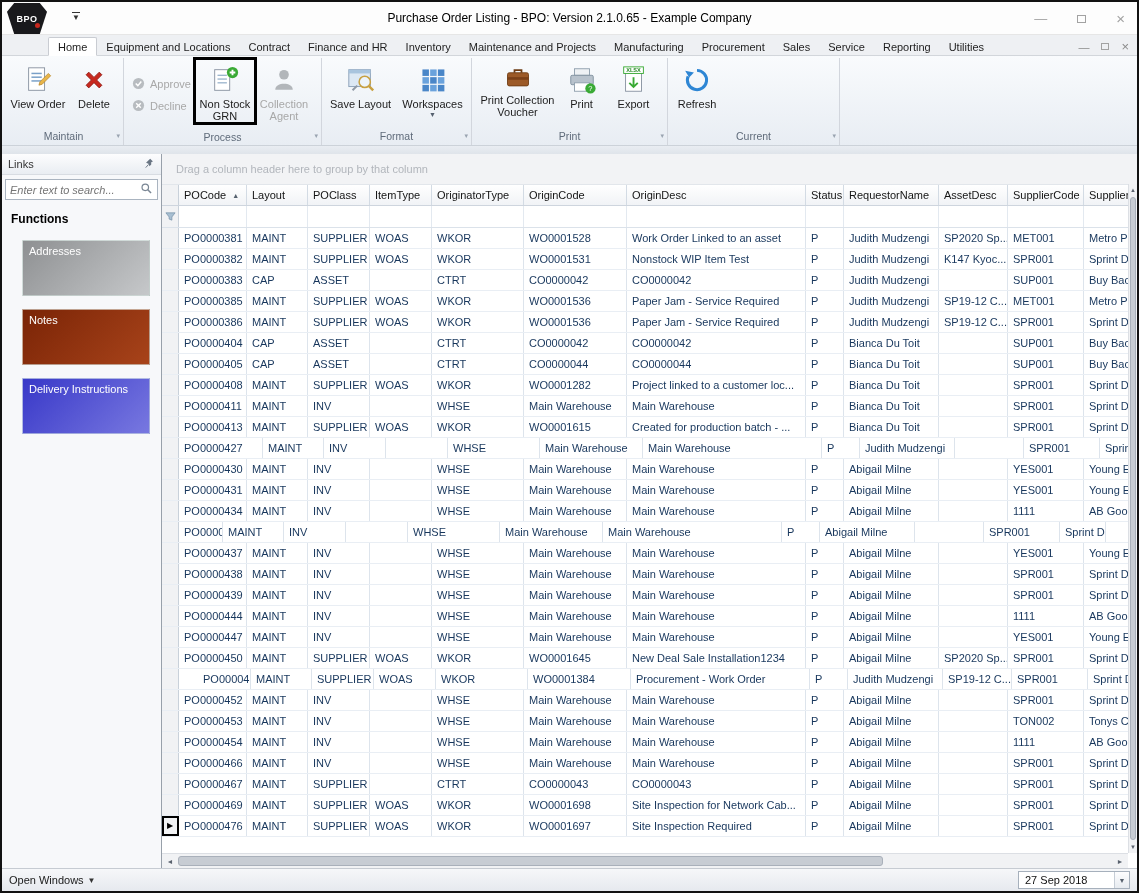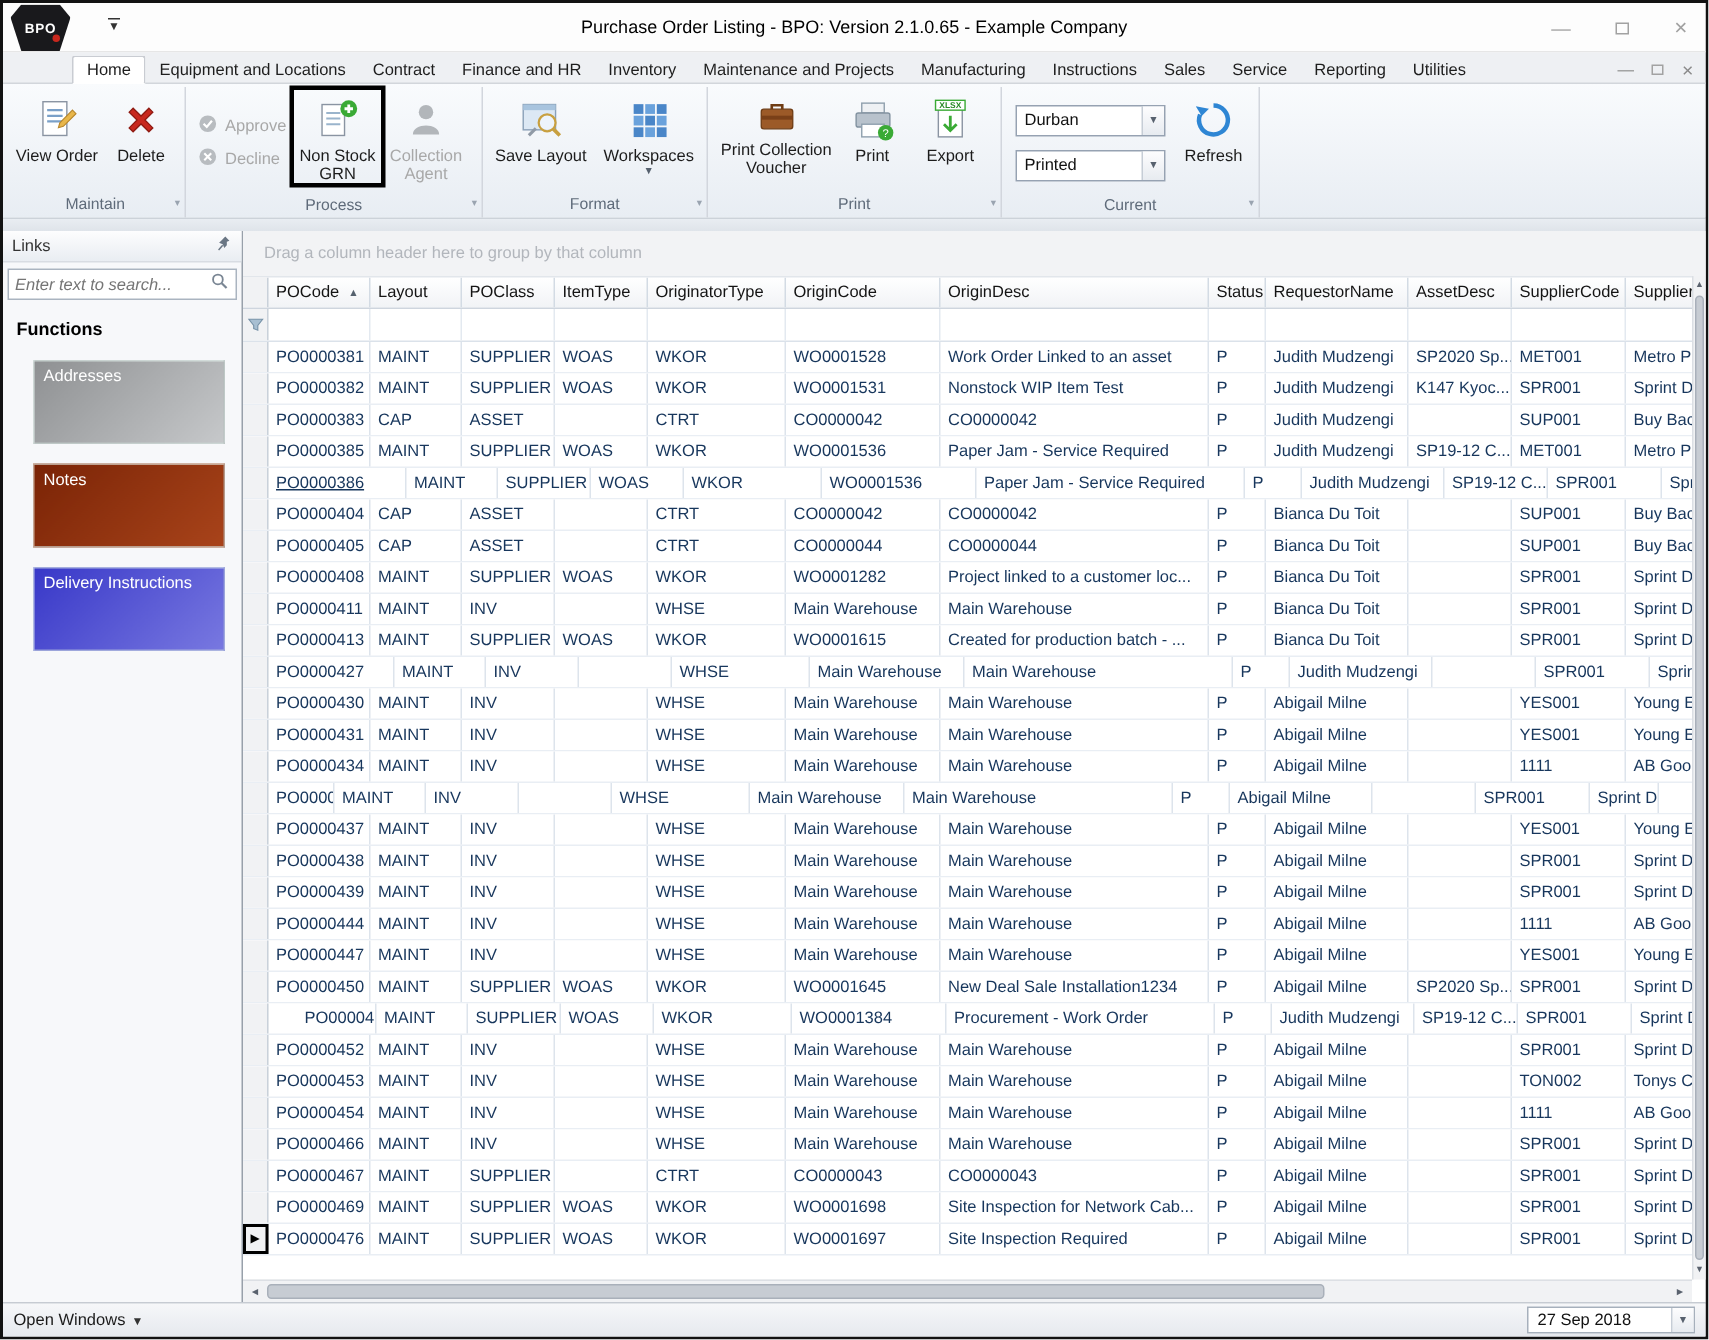--- a/index.html
+++ b/index.html
@@ -98,21 +98,21 @@
   </div>
 
   <div class="tabbar" id="tablist">
       <div class="rtab active">Home</div>
       <div class="rtab">Equipment and Locations</div>
       <div class="rtab">Contract</div>
       <div class="rtab">Finance and HR</div>
       <div class="rtab">Inventory</div>
       <div class="rtab">Maintenance and Projects</div>
       <div class="rtab">Manufacturing</div>
-      <div class="rtab">Instructions</div>
+      <div class="rtab">Procurement</div>
       <div class="rtab">Sales</div>
       <div class="rtab">Service</div>
       <div class="rtab">Reporting</div>
       <div class="rtab">Utilities</div>
     </div>
   <div class="ribctl">
     <span>—</span>
     <span class="sqico" style="width:8px;height:7px"></span>
     <span style="font-size:13px">×</span>
   </div>
@@ -258,30 +258,20 @@
               </svg>
           </span>
           <span class="rlabel">Export</span>
         </div>
       </div>
       <div class="rgroup-caption"><span>Print</span><span class="dlg">▾</span></div>
     </div>
 
     <div class="rgroup" style="width:172px">
       <div class="rgroup-content">
-        <div class="combocol">
-          <div class="combo">
-            <span>Durban</span>
-            <span class="arrowbox">▼</span>
-          </div>
-          <div class="combo">
-            <span>Printed</span>
-            <span class="arrowbox">▼</span>
-          </div>
-        </div>
         <div class="rbtn" style="width:52px">
           <span class="ricon">
             <svg width="28" height="28" viewBox="0 0 32 32">
                 <path d="M16 5 a11 11 0 1 1 -10.2 6.8" fill="none" stroke="#2e86d4" stroke-width="3.4"></path>
                 <path d="M2.5 5.5 L7 13 L12.5 7.5 Z" fill="#2e86d4"></path>
               </svg>
           </span>
           <span class="rlabel">Refresh</span>
         </div>
       </div>
@@ -410,21 +400,21 @@
             <div class="gcell" style="width: 103px;">WO0001536</div>
             <div class="gcell" style="width: 179px;">Paper Jam - Service Required</div>
             <div class="gcell" style="width: 38px;">P</div>
             <div class="gcell" style="width: 95px;">Judith Mudzengi</div>
             <div class="gcell" style="width: 69px;">SP19-12 C...</div>
             <div class="gcell" style="width: 76px;">MET001</div>
             <div class="gcell" style="width: 46px;">Metro P</div>
           </div>
           <div class="grow">
             <div class="gcell ind" style="width: 17px;"></div>
-            <div class="gcell" style="width: 92px; text-decoration: underline;">PO0000386</div>
+            <div class="gcell" style="width: 68px;">PO0000386</div>
             <div class="gcell" style="width: 61px;">MAINT</div>
             <div class="gcell" style="width: 62px;">SUPPLIER</div>
             <div class="gcell" style="width: 62px;">WOAS</div>
             <div class="gcell" style="width: 92px;">WKOR</div>
             <div class="gcell" style="width: 103px;">WO0001536</div>
             <div class="gcell" style="width: 179px;">Paper Jam - Service Required</div>
             <div class="gcell" style="width: 38px;">P</div>
             <div class="gcell" style="width: 95px;">Judith Mudzengi</div>
             <div class="gcell" style="width: 69px;">SP19-12 C...</div>
             <div class="gcell" style="width: 76px;">SPR001</div>

